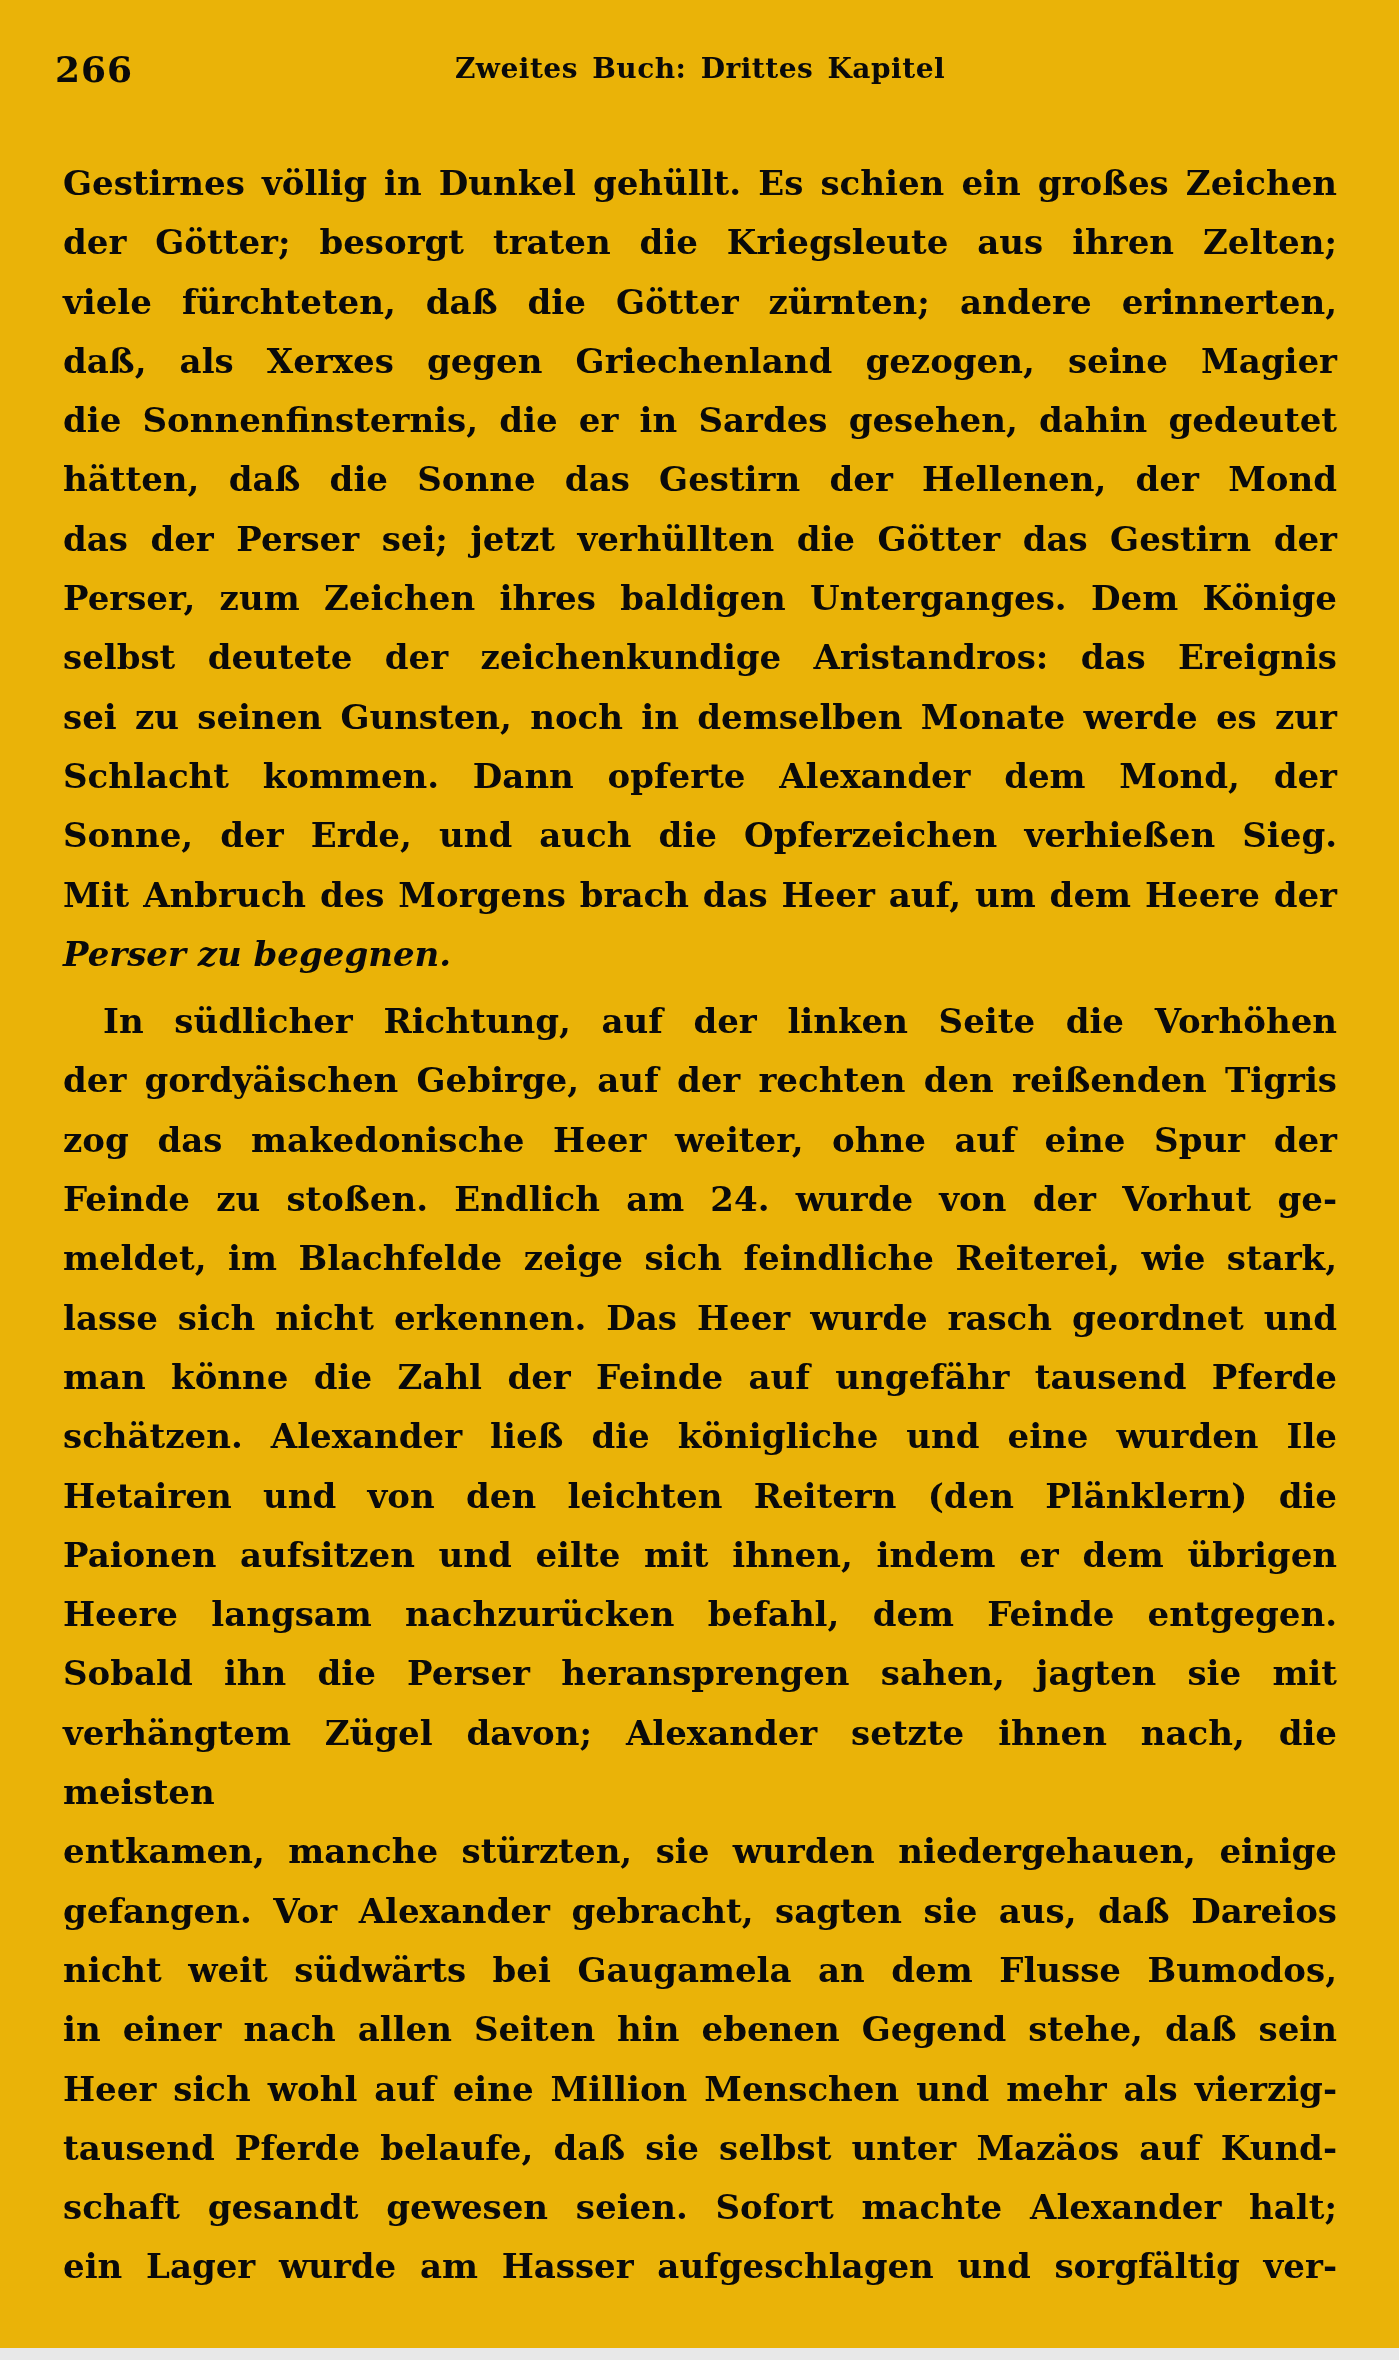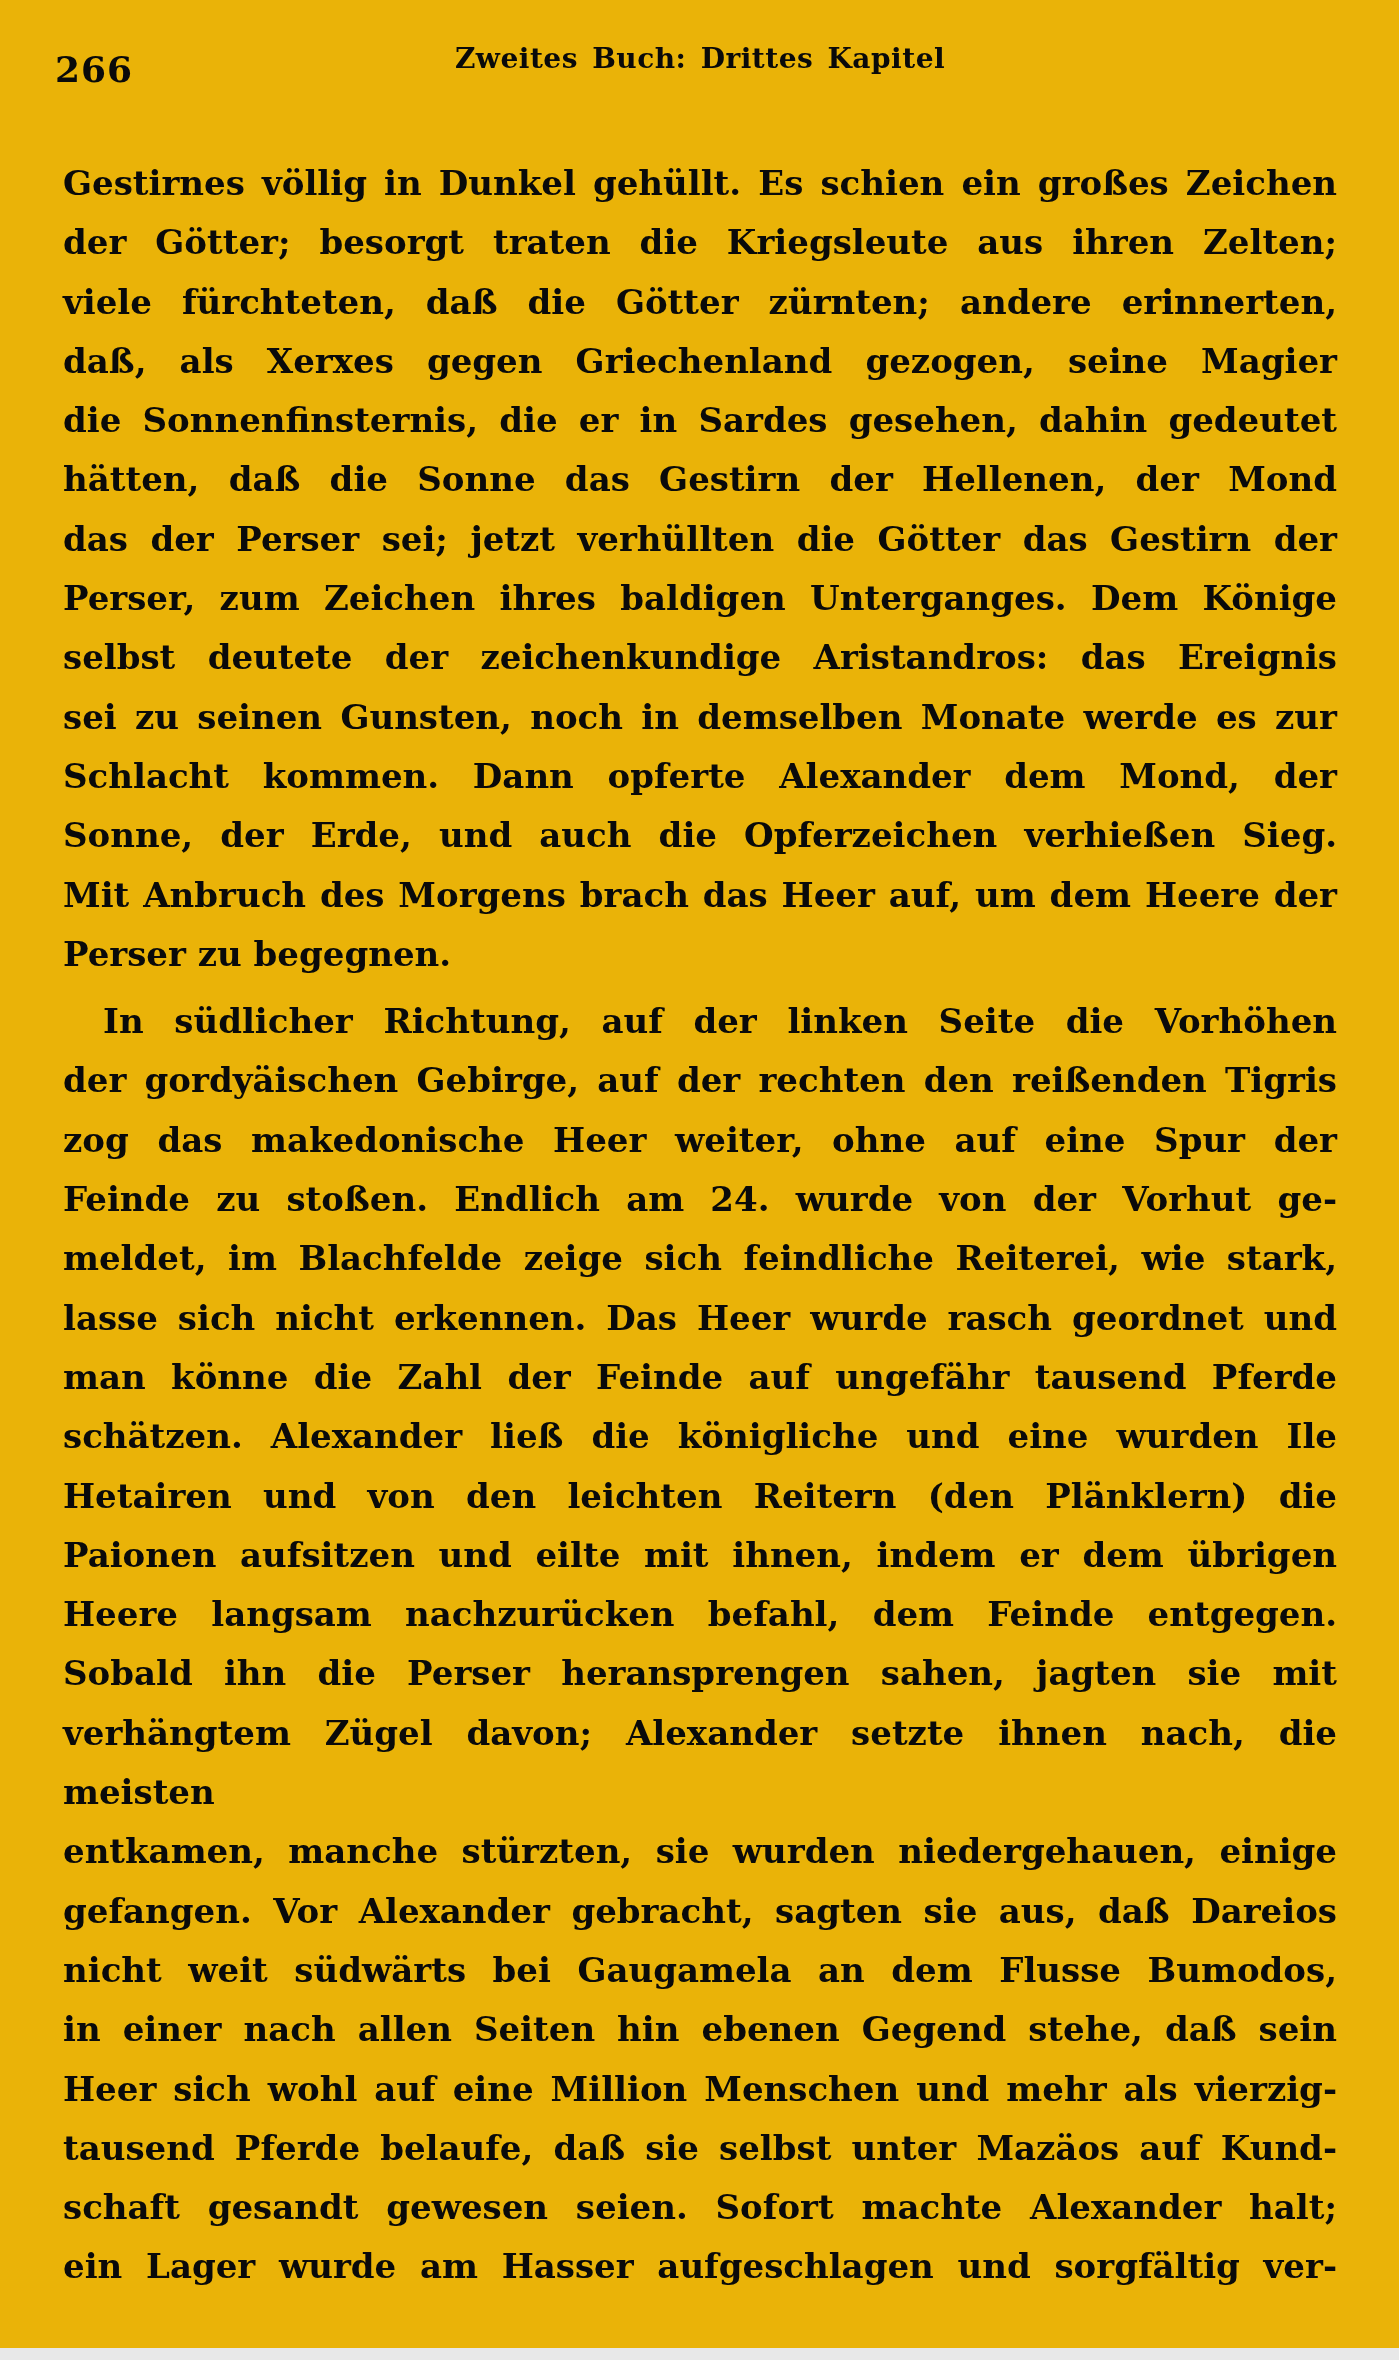--- a/index.html
+++ b/index.html
@@ -24,40 +24,40 @@
     left: 0;
     top: 6px;
     font-size: 36px;
     font-weight: bold;
     letter-spacing: 1px;
   }
   .running-title {
     position: absolute;
     left: 0;
     right: 0;
-    top: 0;
+    top: 10px;
     text-align: center;
     font-size: 28px;
     font-weight: bold;
     word-spacing: 4px;
     letter-spacing: 0.5px;
   }
   .page-body {
     margin-top: 50px;
     font-size: 34px;
     font-weight: bold;
     line-height: 59.3px;
   }
   .paragraph { margin: 8px; }
   .line {
     text-align: justify;
     text-align-last: justify;
     white-space: normal;
   }
-  .line.no-just { text-align-last: left; }
+  .line.no-just { text-align-last: left; font-style: italic; }
   .line.indent { text-indent: 40px; }
 </style>
 </head>
 <body>
 
 <div class="page">
   <div class="page-header">
     <span class="page-number">266</span>
     <span class="running-title">Zweites Buch: Drittes Kapitel</span>
   </div>

